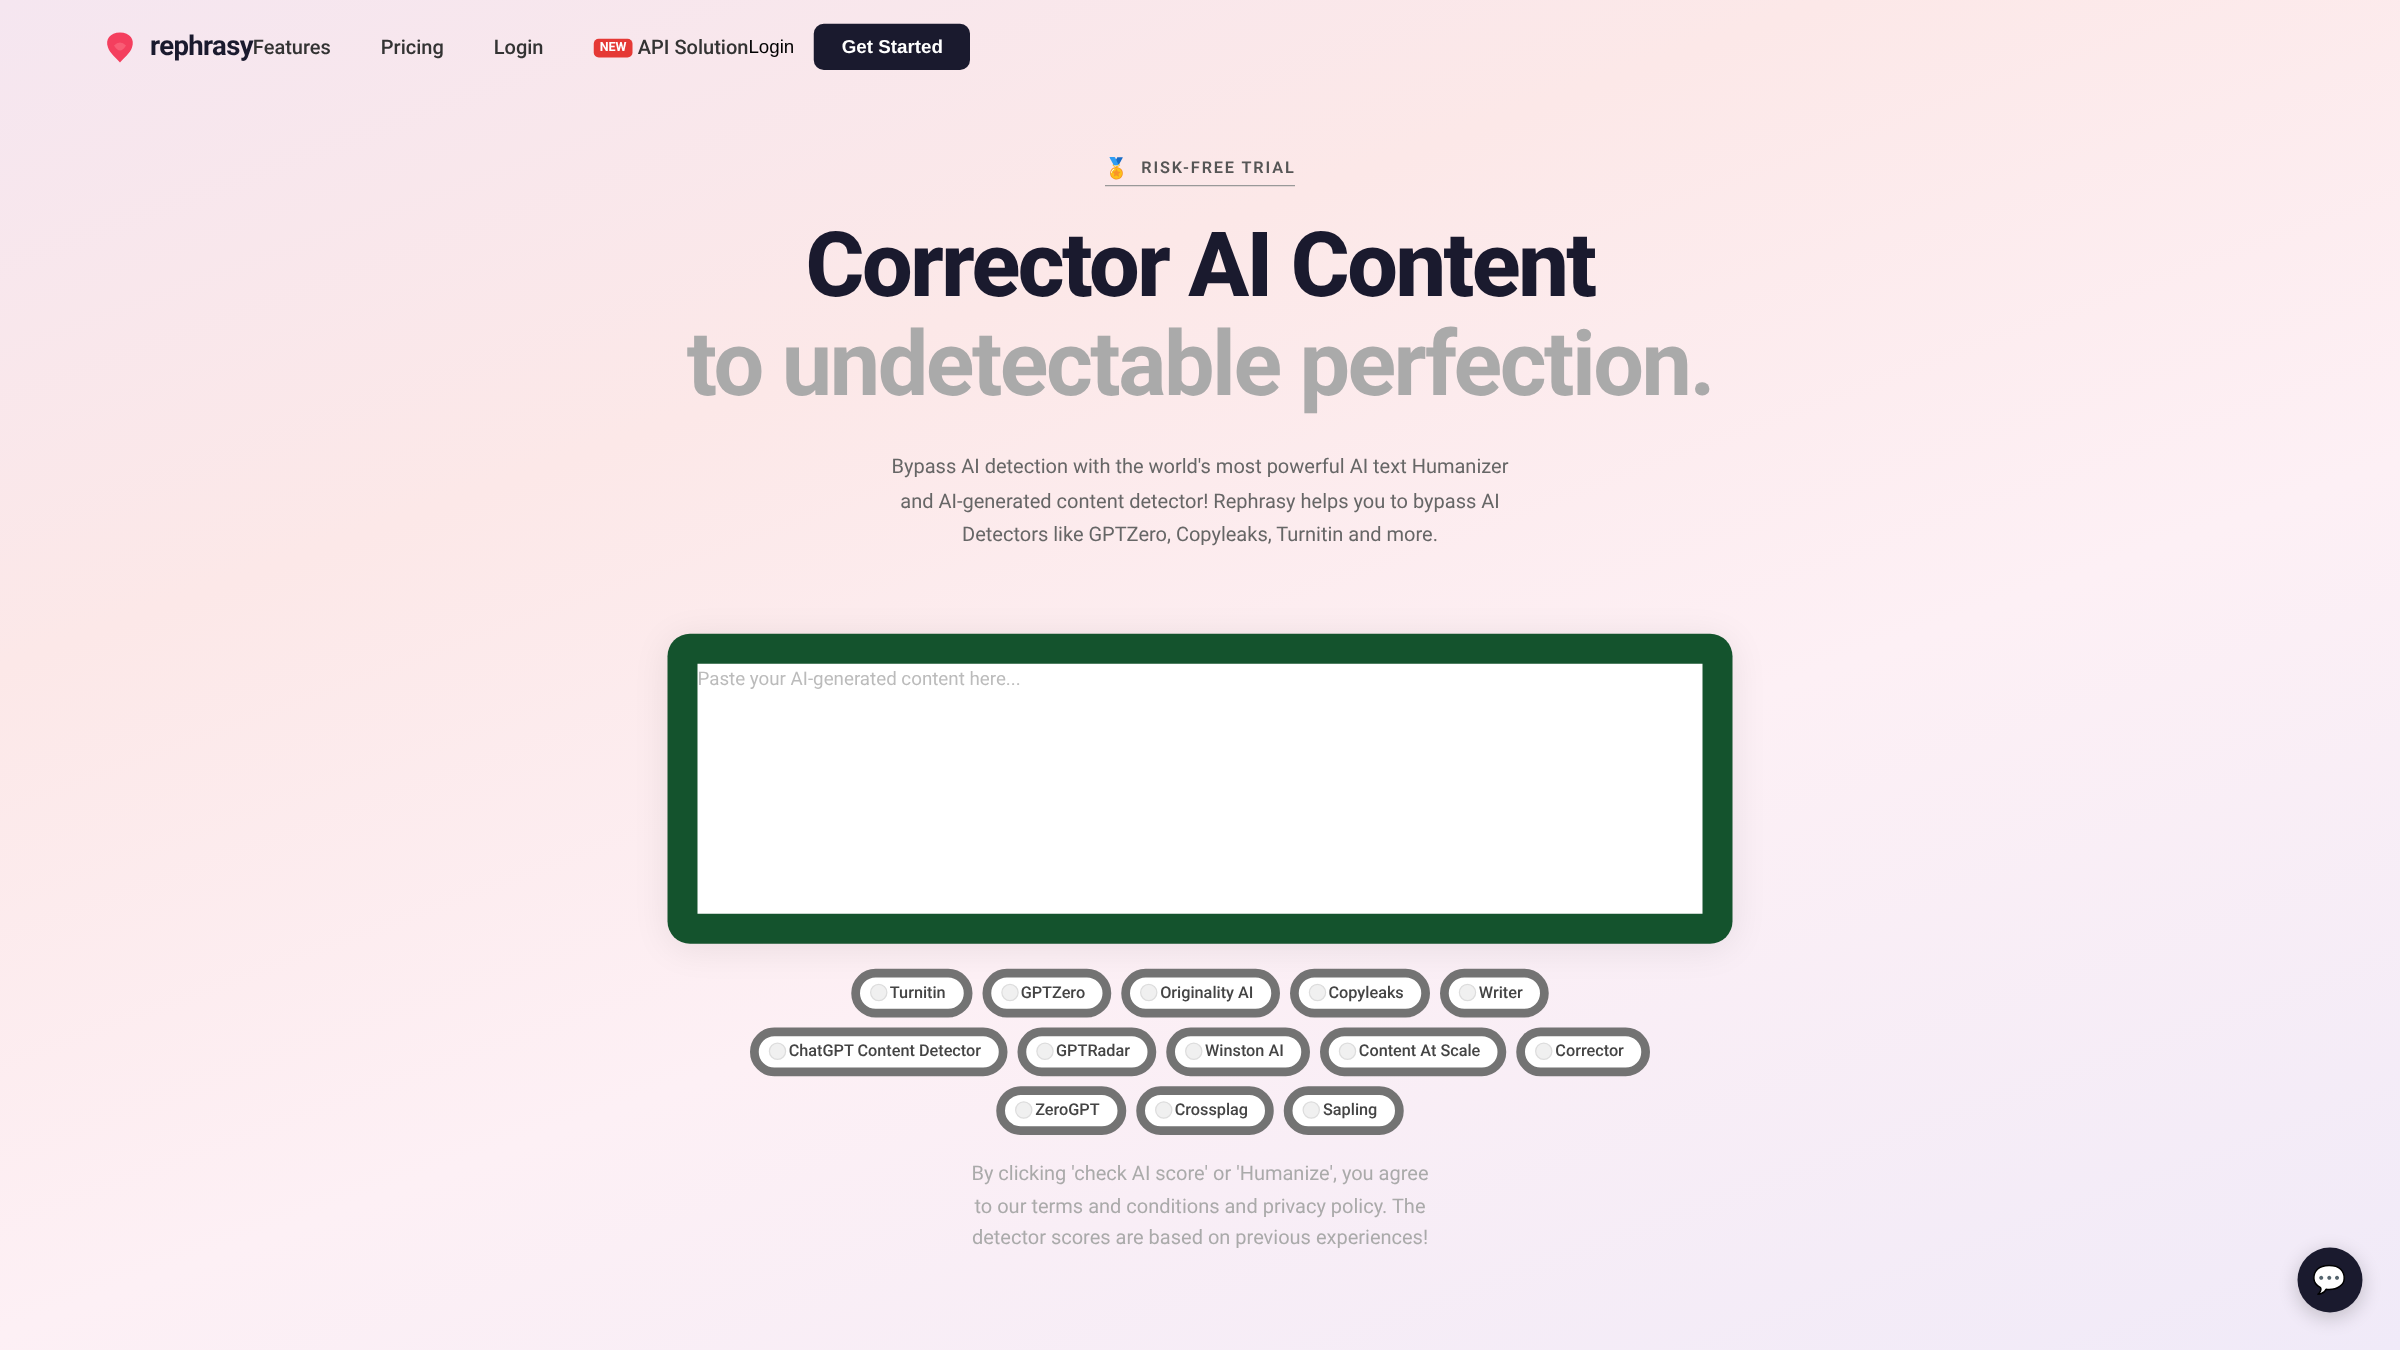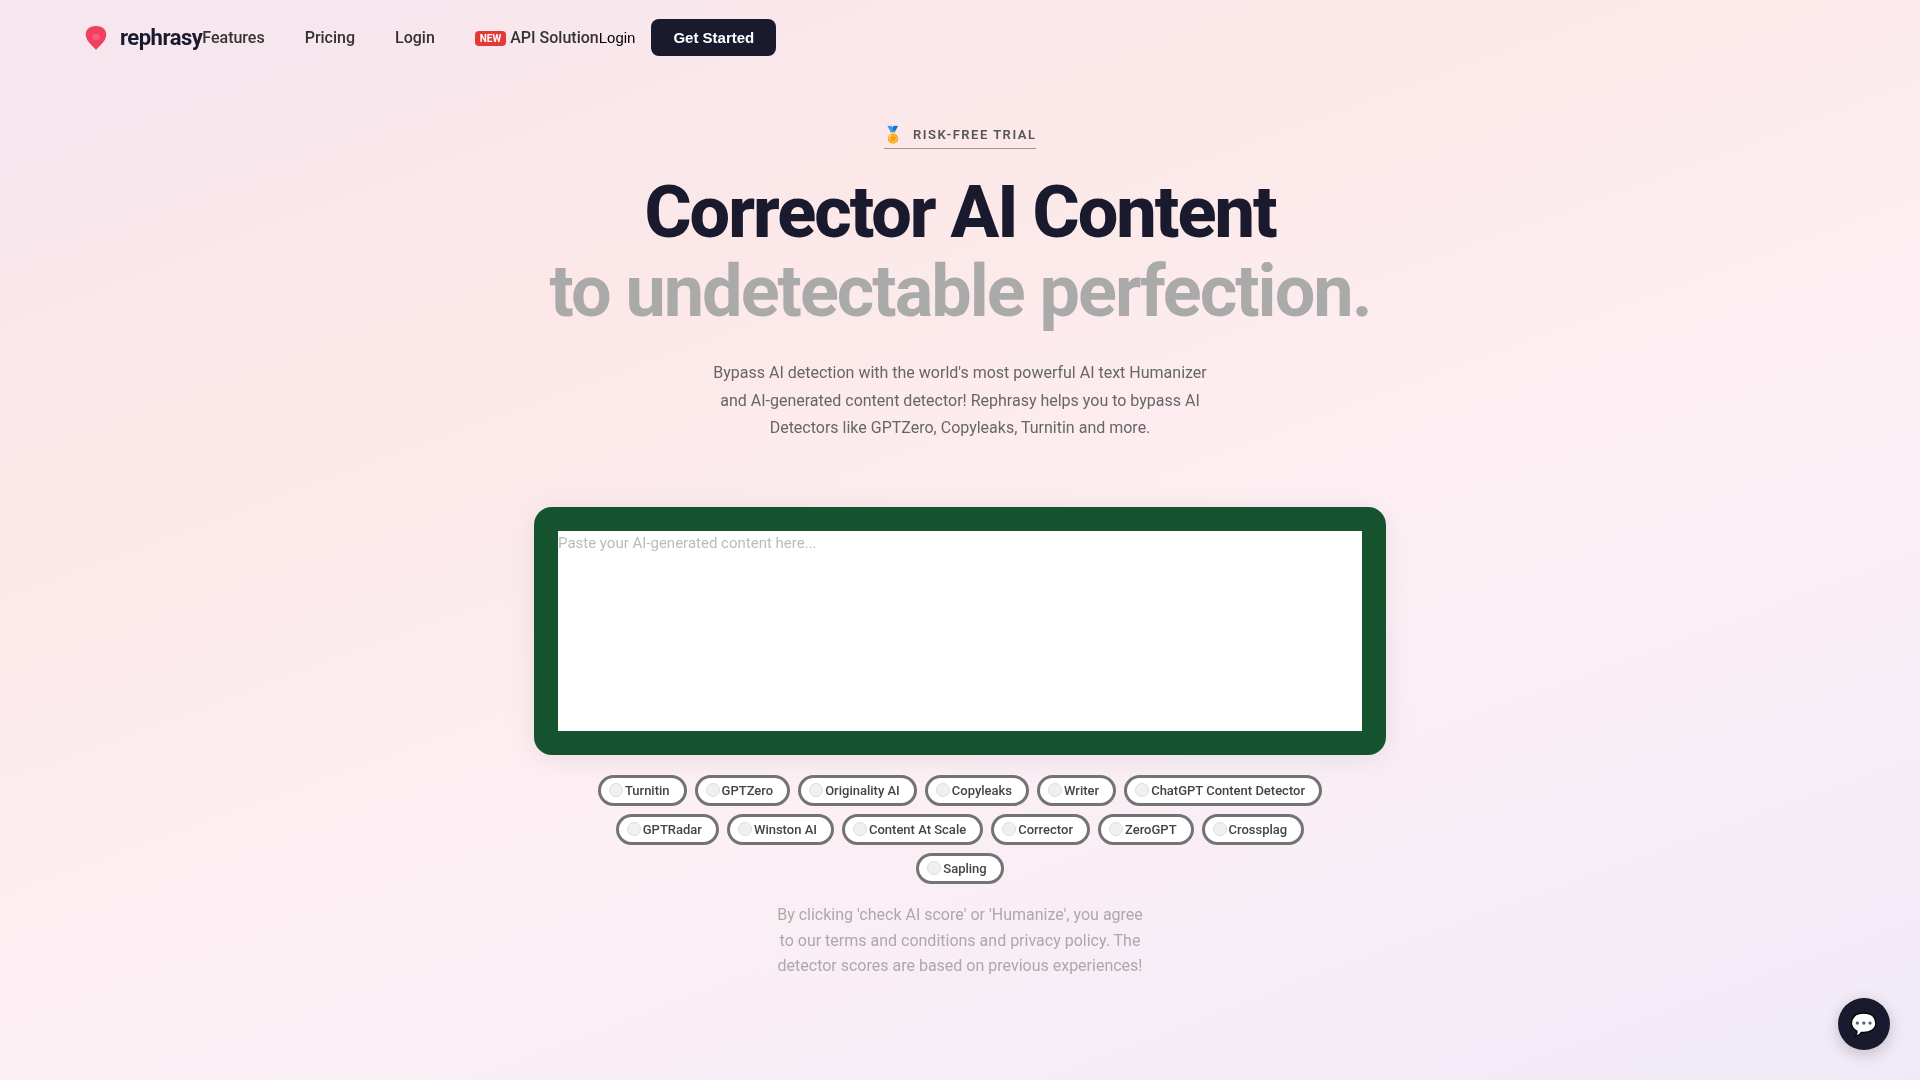--- a/index.html
+++ b/index.html
@@ -207,21 +207,21 @@
       display: flex;
       flex-wrap: wrap;
       justify-content: center;
       gap: 8px;
     }
     .tag {
       display: flex;
       align-items: center;
       gap: 2px;
       background: white;
-      border: 3px solid #737373;
+      border: 7px solid #737373;
       border-radius: 50px;
       padding: 5px 14px 5px 8px;
       font-size: 13px;
       color: #444;
       font-weight: 500;
     }
     .tag-dot {
       width: 14px;
       height: 14px;
       border-radius: 50%;

